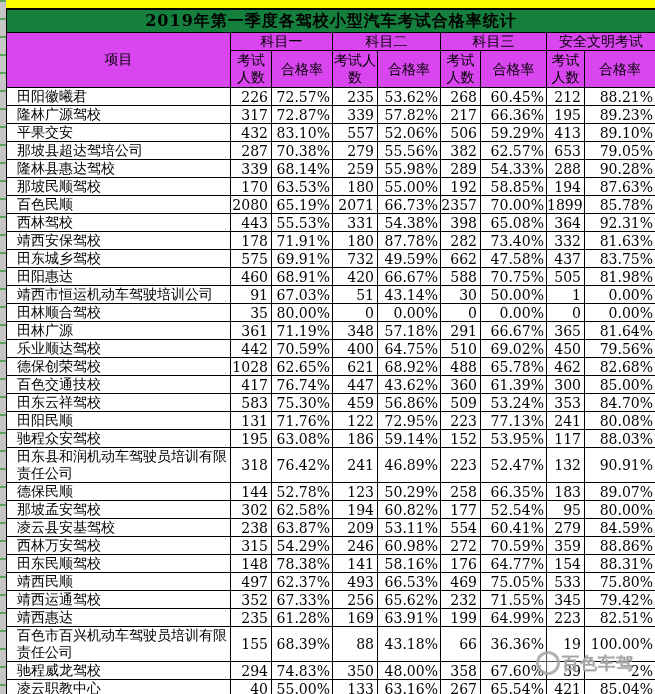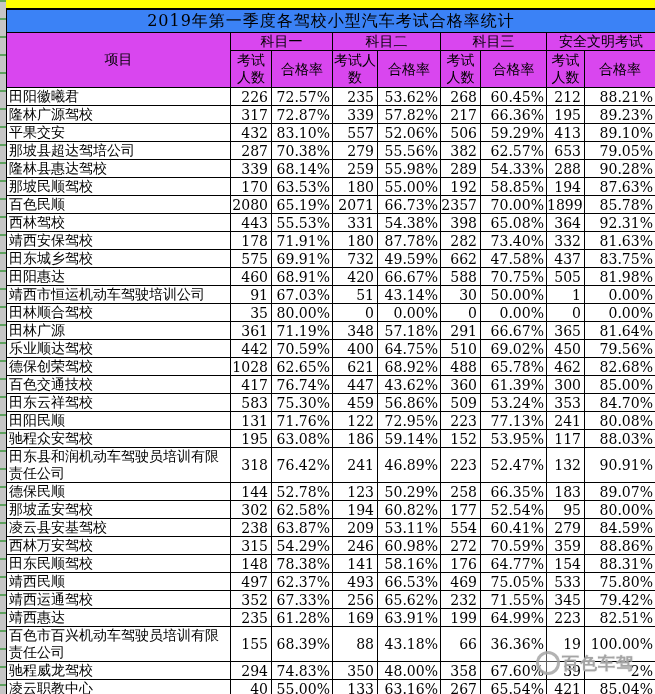--- a/index.html
+++ b/index.html
@@ -28,36 +28,36 @@
     border-collapse:collapse;table-layout:fixed;
     width:649px;
   }
   td,th{
     border:1px solid #000;
     padding:0;
     overflow:hidden;
     font-weight:normal;
   }
   .title-cell{
-    background:#3b82f6;height:22px;
-    font-size:16px;font-weight:normal;text-align:center;
+    background:#15803d;height:22px;
+    font-size:16px;font-weight:bold;text-align:center;
     letter-spacing:1px;
   }
   .group-cell,.sub-cell,.item-cell{
     background:#d946ef;text-align:center;font-size:14px;
   }
   .group-cell{height:17px;line-height:17px;}
   .sub-cell{height:36px;line-height:17px;}
   .sub-count{white-space:normal;}
   tbody td{
     height:17px;font-size:14px;line-height:16px;
     background:#fff;white-space:nowrap;
   }
   tbody td.name{
-    text-align:left;padding-left:2px;white-space:normal;
+    text-align:left;padding-left:10px;white-space:normal;
     line-height:17px;
   }
   tbody td.count{text-align:right;padding-right:3px;}
   tbody td.rate{text-align:right;padding-right:2px;}
   .watermark{
     position:absolute;left:536px;top:646px;
     width:98px;height:34px;z-index:5;
     display:flex;align-items:center;
     color:rgba(150,150,150,0.85);
     text-shadow:0 0 1px rgba(255,255,255,.9), 0 0 1px rgba(80,80,80,.5);

